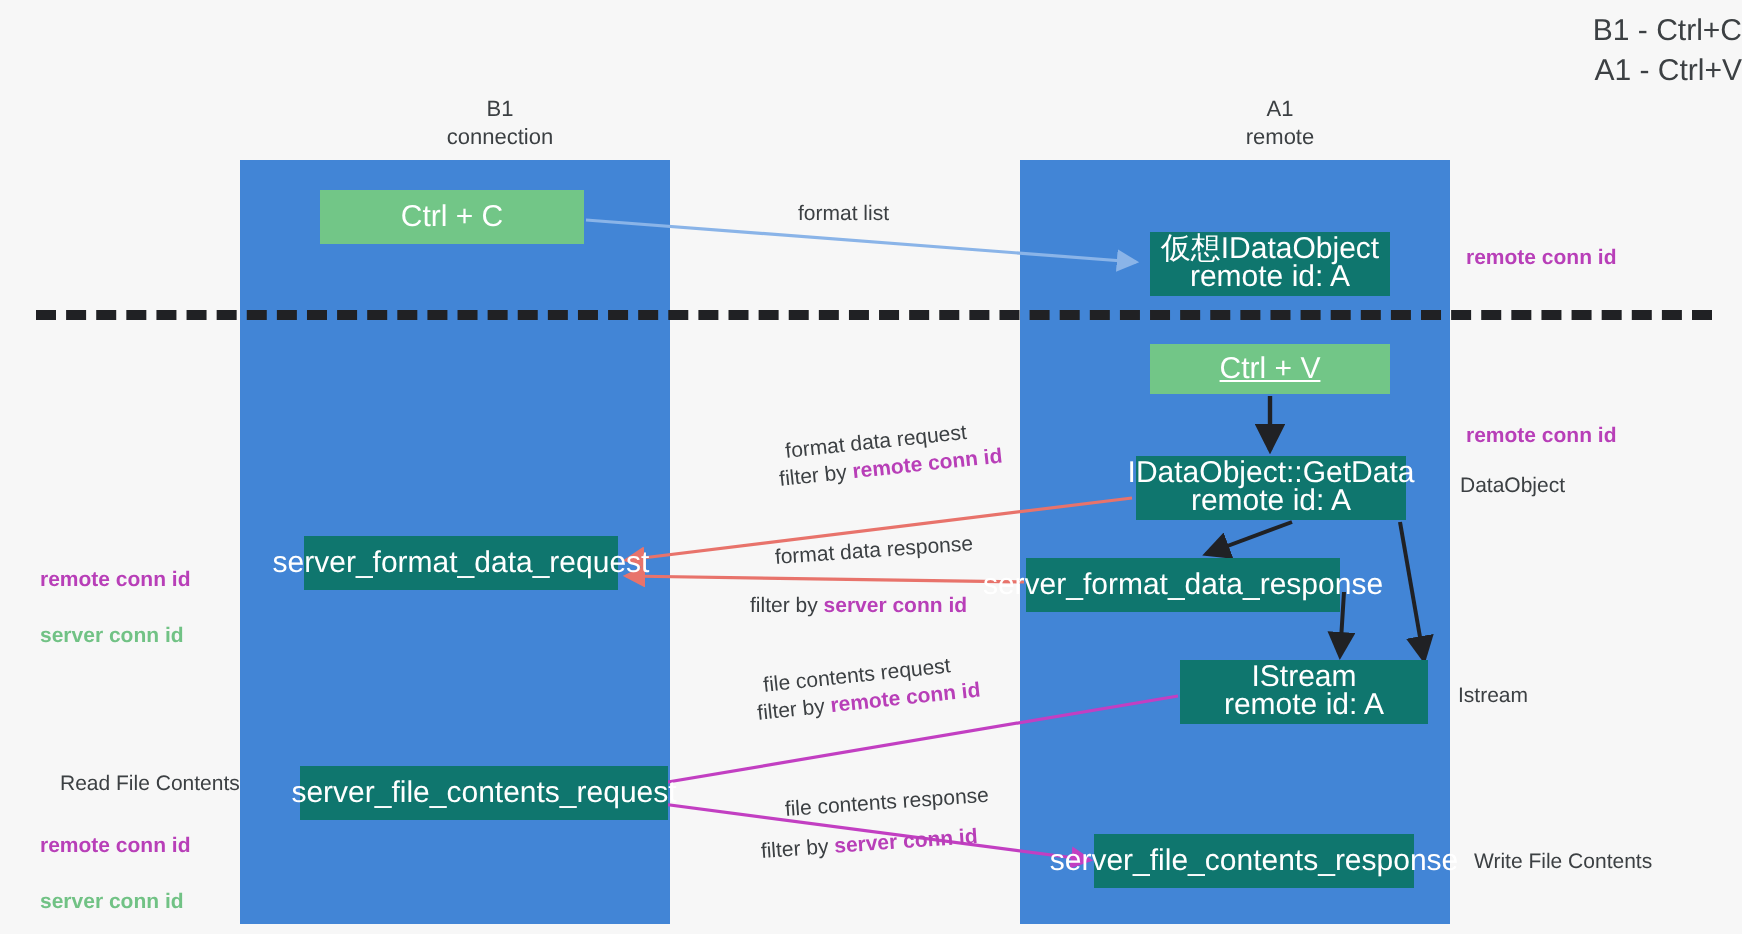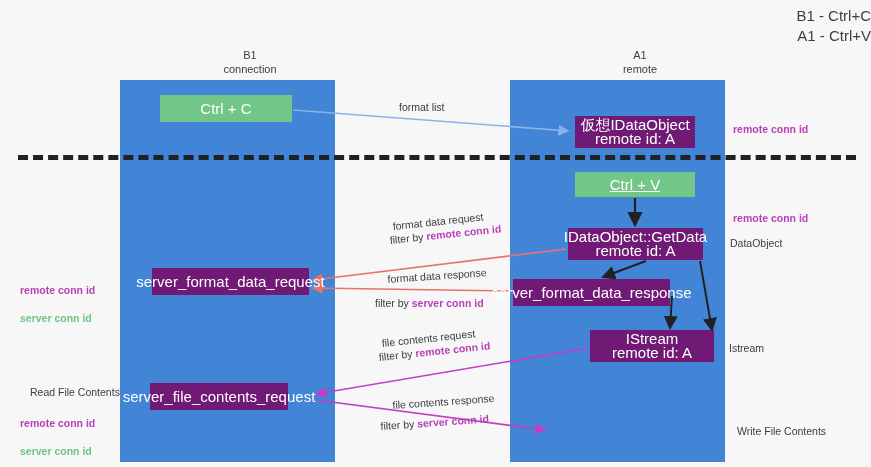--- a/index.html
+++ b/index.html
@@ -37,30 +37,30 @@
 
   
   .box{
     box-sizing:border-box;
     display:flex;flex-direction:column;
     align-items:center;justify-content:center;
     color:#ffffff;font-size:15px;line-height:14px;
     text-align:center;white-space:pre-line;
   }
   .box.green{background:#72c687;}
-  .box.orange{background:#701a75;}
+  .box.orange{background:#0f766e;}
 
   #box-ctrlc        {left:160px;top:95px; width:132px;height:27px;}
   #box-idataobject  {left:575px;top:116px;width:120px;height:32px;}
   #box-ctrlv        {left:575px;top:172px;width:120px;height:25px;text-decoration:underline;}
   #box-getdata      {left:568px;top:228px;width:135px;height:32px;}
   #box-sfdreq       {left:152px;top:268px;width:157px;height:27px;}
   #box-sfdresp      {left:513px;top:279px;width:157px;height:27px;}
   #box-istream      {left:590px;top:330px;width:124px;height:32px;}
-  #box-sfcreq       {left:150px;top:383px;width:138px;height:27px;}
+  #box-sfcreq       {left:150px;top:383px;width:184px;height:27px;}
   #box-sfcresp      {left:547px;top:417px;width:160px;height:27px;}
 
   
   #divider{
     left:18px;top:155px;width:838px;height:0;
     border-top:5px dashed #202124;
   }
 
   
   .edge-label{
@@ -155,20 +155,21 @@
   <div class="abs box orange" id="box-idataobject">仮想IDataObject
 remote id: A</div>
   <div class="abs box green" id="box-ctrlv">Ctrl + V</div>
   <div class="abs box orange" id="box-getdata">IDataObject::GetData
 remote id: A</div>
   <div class="abs box orange" id="box-sfdreq">server_format_data_request</div>
   <div class="abs box orange" id="box-sfdresp">server_format_data_response</div>
   <div class="abs box orange" id="box-istream">IStream
 remote id: A</div>
   <div class="abs box orange" id="box-sfcreq">server_file_contents_request</div>
+  <div class="abs box orange" id="box-sfcresp">server_file_contents_response</div>
 
   <div class="abs edge-label" id="lbl-format-list">format list</div>
 
   <div class="abs edge-label" id="lbl-fdreq">format data request</div>
   <div class="abs edge-label" id="lbl-fdreq2"><span>filter by </span><span class="hl-remote">remote conn id</span></div>
 
   <div class="abs edge-label" id="lbl-fdresp">format data response</div>
   <div class="abs edge-label" id="lbl-fdresp2"><span>filter by </span><span class="hl-server">server conn id</span></div>
 
   <div class="abs edge-label" id="lbl-fcreq">file contents request</div>

